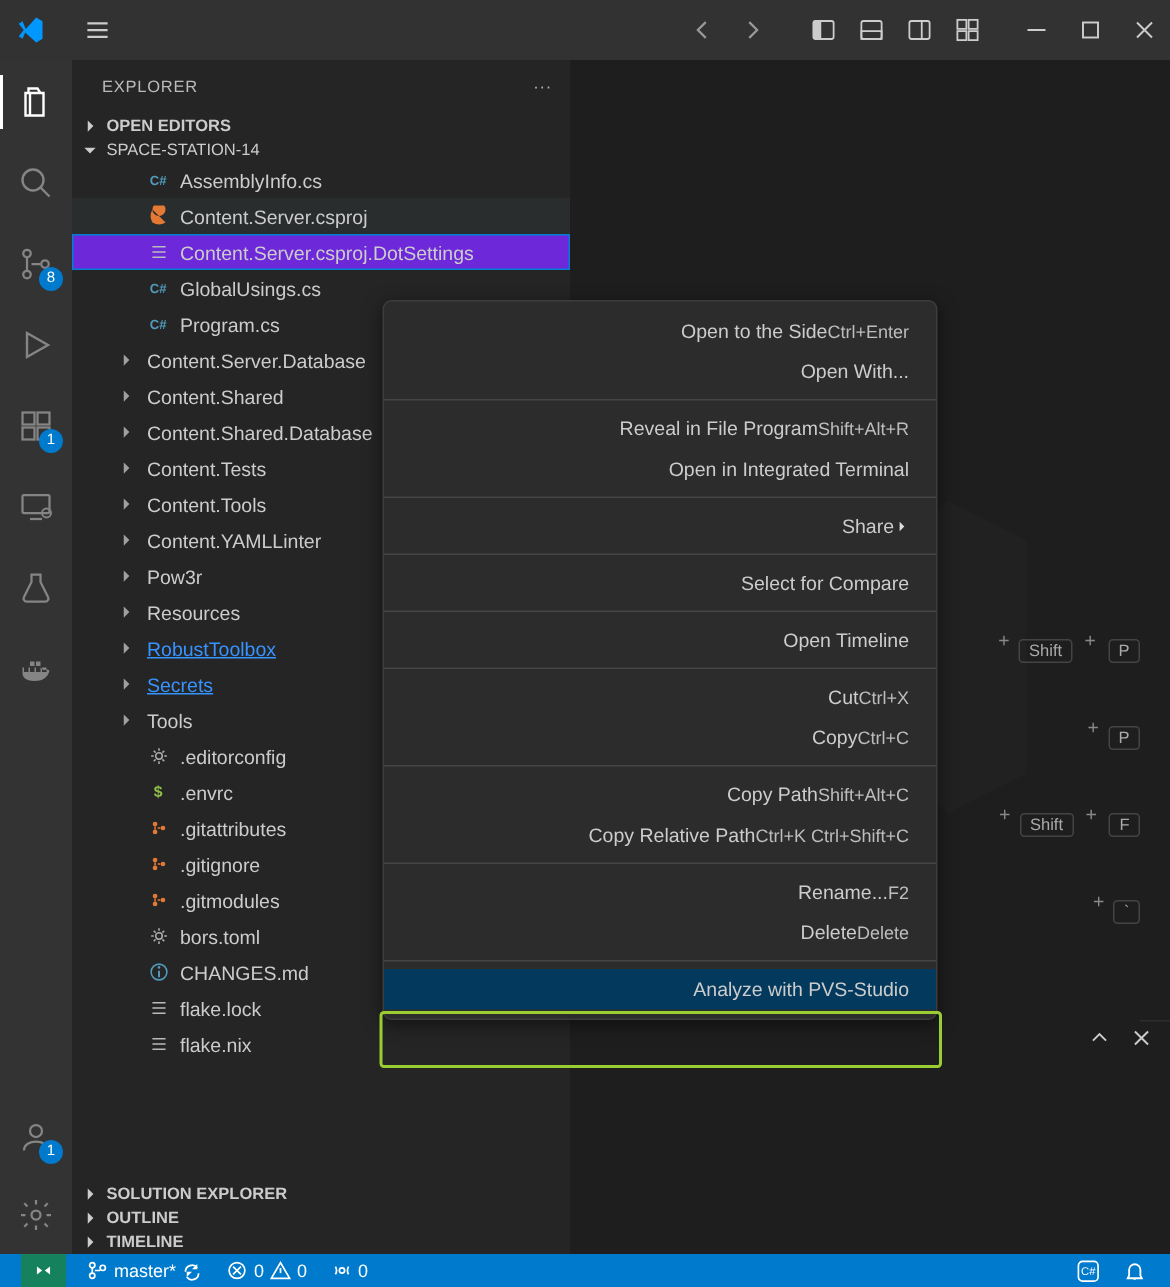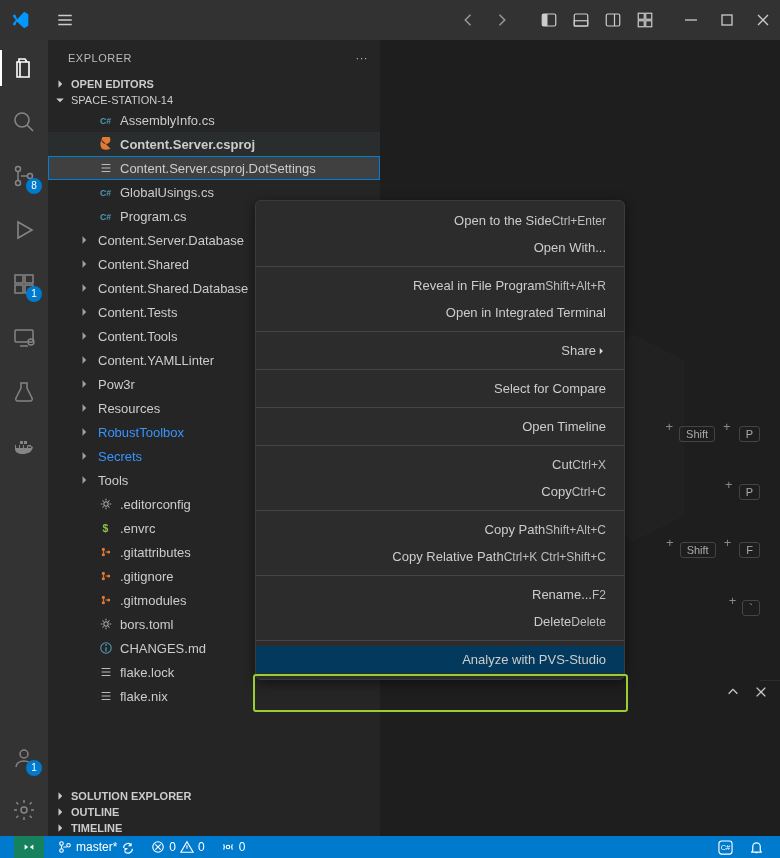--- a/index.html
+++ b/index.html
@@ -73,27 +73,27 @@
   .section-hdr.root { font-size: 11px; font-weight: 400; }
   .tree { flex: 1; overflow: hidden; }
   .tree-item {
     display: flex; align-items: center; height: 24px;
     padding-left: 16px; gap: 6px;
     cursor: pointer; white-space: nowrap;
   }
   .tree-item.depth2 { padding-left: 30px; }
   .tree-item.folder .chev { color: #a0a0a0; width: 14px; display: inline-flex; }
   .tree-item .ficon { width: 16px; display: inline-flex; justify-content: center; }
-  .tree-item.hover { background: #2a2d2e; font-weight: bold; }
+  .tree-item.hover { background: #2a2d2e; }
   .tree-item.selected {
-    background: #404040;
+    background: #6d28d9;
     outline: 1px solid #007fd4;
     outline-offset: -1px;
   }
-  .tree-item.link-name .name { color: #3794ff; }
+  .tree-item.link-name .name { color: #3794ff; text-decoration: underline; }
   .editor-area {
     flex: 1; background: #1e1e1e; position: relative; overflow: hidden;
   }
   .watermark {
     position: absolute; inset: 0;
     display: flex; align-items: center; justify-content: center;
     opacity: 0.25;
   }
   .hint-table {
     position: absolute; right: 20px; top: 370px;

